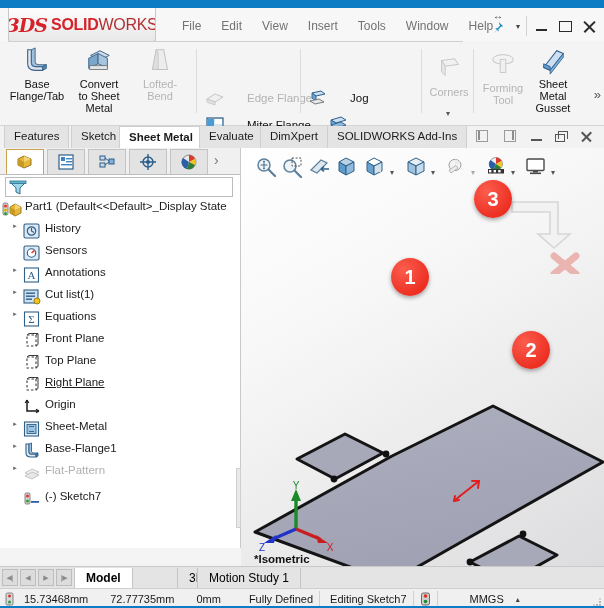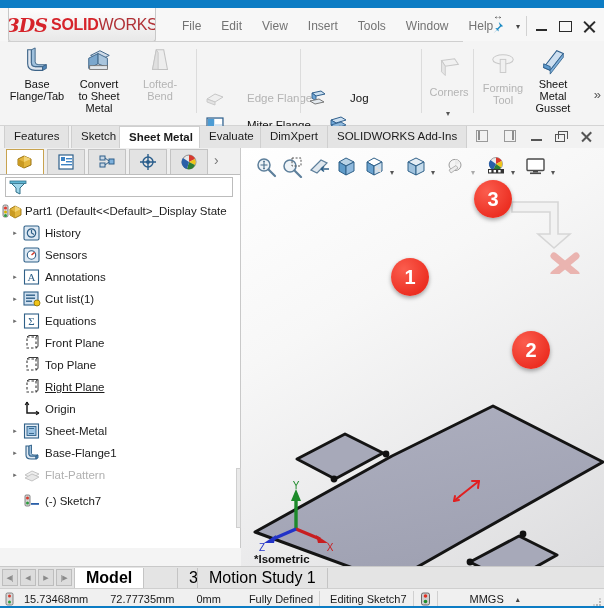--- a/index.html
+++ b/index.html
@@ -72,42 +72,42 @@
 
   
   .leftpanel{position:absolute;left:0;top:148px;width:240px;height:400px;background:#fff;border-right:1px solid #c9c9c9;}
   .tabstrip{position:absolute;left:0;top:0;width:240px;height:26px;background:#f0f0f0;border-bottom:1px solid #bdbdbd;}
   .ptab{position:absolute;top:1px;width:38px;height:25px;border:1px solid #c3c3c3;border-bottom:none;
         background:#e3e3e3;box-sizing:border-box;display:flex;align-items:center;justify-content:center;cursor:default;}
   .ptab.active{background:#ffffff;border-color:#c8a34f;}
   .ptab-arrow{position:absolute;left:214px;top:4px;font-size:14px;color:#777;cursor:default;}
   .filterbar{position:absolute;left:5px;top:29px;width:228px;height:20px;background:#fff;border:1px solid #bcbcbc;box-sizing:border-box;}
   .treewrap{position:absolute;left:0;top:52px;width:239px;height:330px;overflow:hidden;background:#fff;}
-  .trow{position:relative;height:22px;display:flex;align-items:center;font-size:11.5px;color:#1a1a1a;white-space:nowrap;cursor:default;}
+  .trow{position:relative;height:22px;display:flex;align-items:flex-start;font-size:11.5px;color:#1a1a1a;white-space:nowrap;cursor:default;}
   .trow.dis{color:#b0b0b0;}
   .texp{width:14px;flex:0 0 14px;text-align:center;font-size:7px;color:#6b6b6b;}
   .ticon{width:20px;height:18px;flex:0 0 20px;margin-right:3px;}
   .splitter{position:absolute;left:236px;top:320px;width:5px;height:60px;background:#e9e9e9;border:1px solid #cfcfcf;box-sizing:border-box;}
 
   
   .view3d{position:absolute;left:241px;top:148px;width:363px;height:425px;
           background:linear-gradient(150deg,#ffffff 0%,#f7f7f7 35%,#e9e9ea 70%,#dcdcde 100%);overflow:hidden;}
   .viewtoolbar{position:absolute;left:0;top:0;width:363px;height:38px;}
   .vtb{position:absolute;top:8px;width:24px;height:22px;cursor:default;}
   .isolabel{position:absolute;left:13px;bottom:8px;font-size:11.5px;font-weight:bold;color:#111;}
   .badge{position:absolute;width:38px;height:38px;border-radius:50%;
          background:radial-gradient(circle at 34% 30%,#fb5d4e,#ec2f22 72%);
          color:#fff;font-size:20px;font-weight:bold;display:flex;align-items:center;justify-content:center;
          box-shadow:0 2px 4px rgba(0,0,0,.35);}
 
   
   .bottomtabs{position:absolute;left:0;top:566px;width:604px;height:22px;background:#e4e4e4;border-top:1px solid #c9c9c9;}
   .navbtn{position:absolute;top:2px;width:16px;height:17px;background:#dcdcdc;border:1px solid #bdbdbd;
           box-sizing:border-box;display:flex;align-items:center;justify-content:center;font-size:7px;color:#8a8a8a;cursor:default;}
-  .btab{position:absolute;top:1px;height:21px;line-height:20px;padding:0 11px;font-size:16px;
+  .btab{position:absolute;top:1px;height:21px;line-height:20px;padding:0 11px;font-size:12px;
         background:#e4e4e4;border-left:1px solid #c4c4c4;border-right:1px solid #c4c4c4;box-sizing:border-box;cursor:default;}
   .btab.active{background:#fff;font-weight:bold;}
 
   
   .statusbar{position:absolute;left:0;top:588px;width:604px;height:20px;background:#f0f0f0;border-top:1px solid #cfcfcf;
              display:flex;align-items:center;font-size:11px;color:#1a1a1a;}
   .sb-sep{width:1px;height:16px;background:#d0d0d0;margin:0 6px;}
   .grip{position:absolute;right:2px;bottom:2px;width:10px;height:10px;}
 
   .blue-bottom{position:absolute;left:0;bottom:0;width:604px;height:2px;background:#0c7cc4;}

